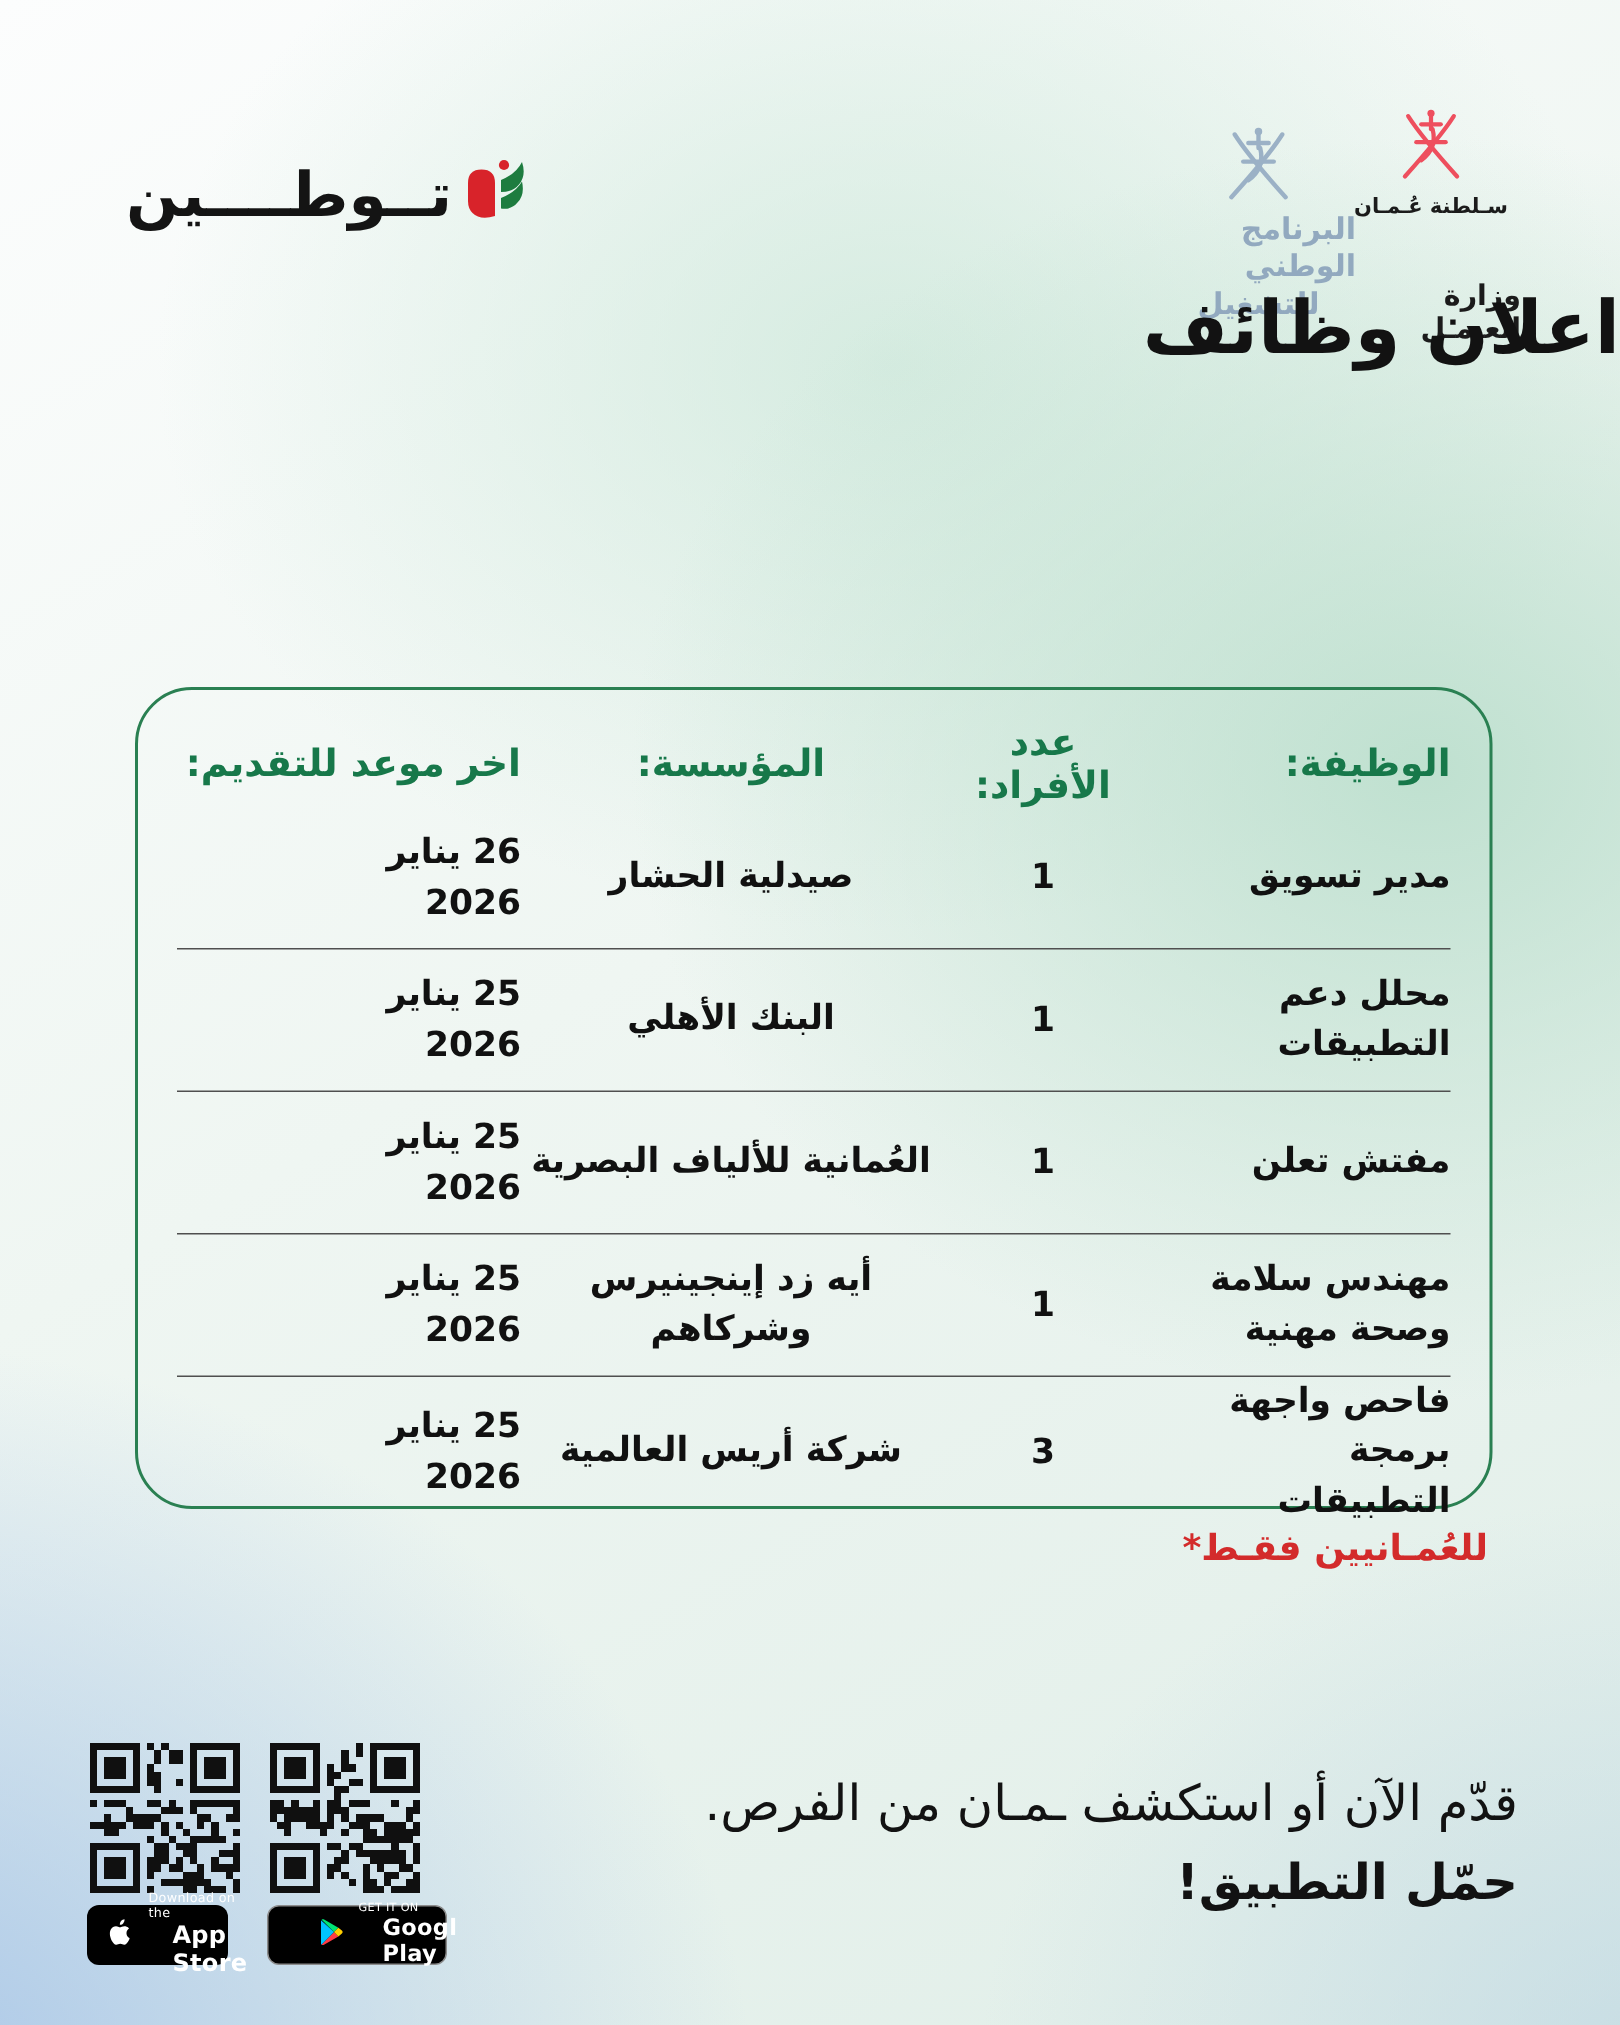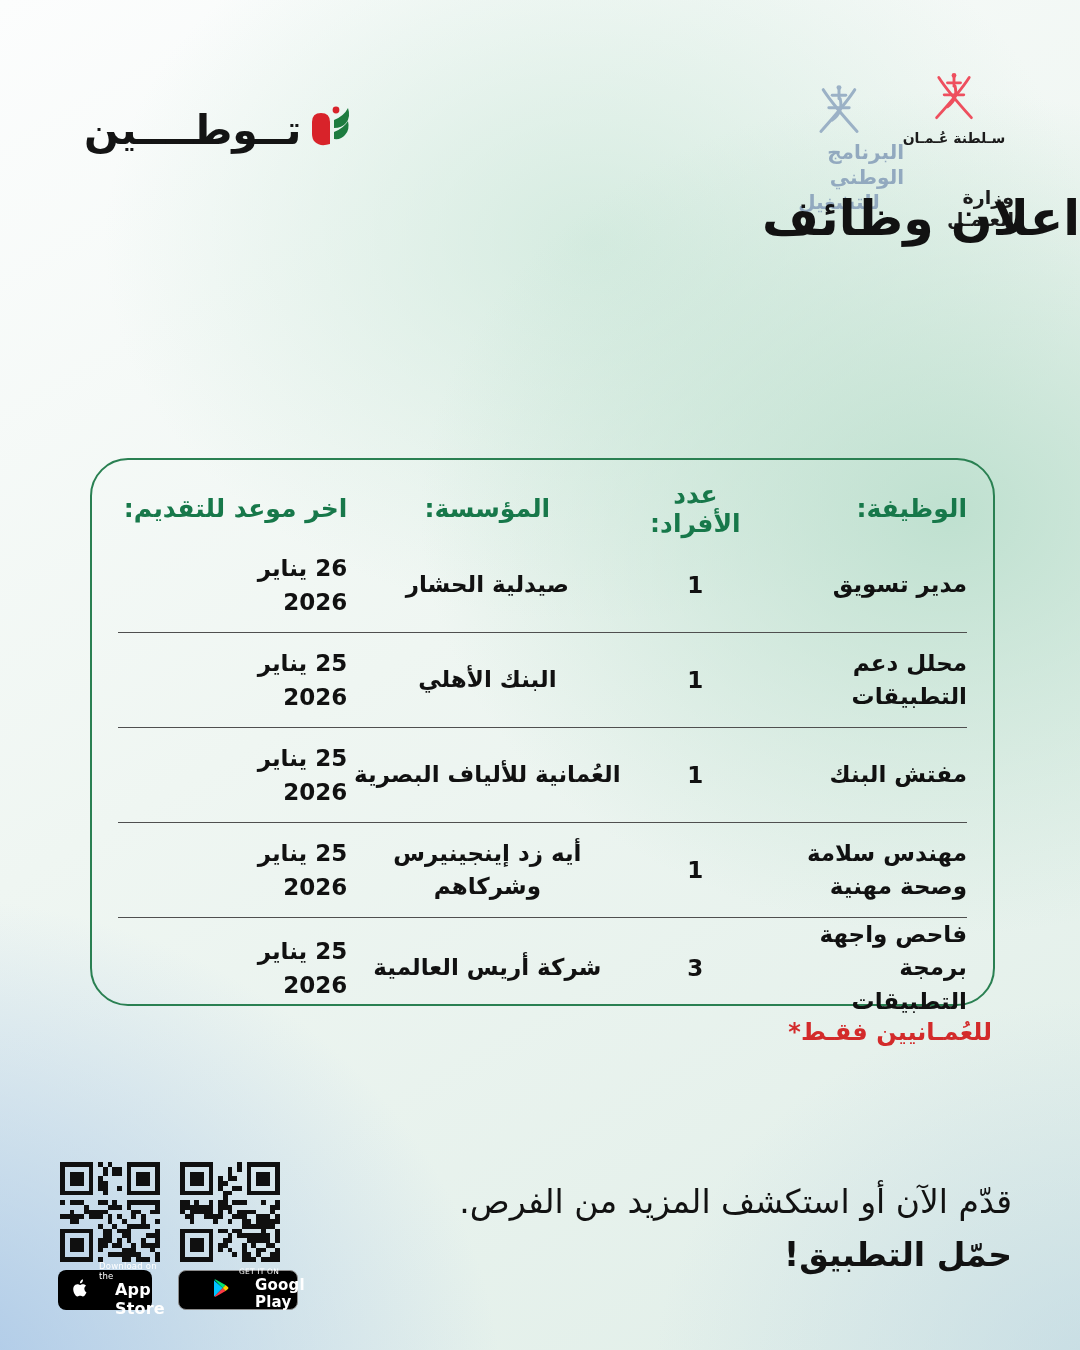--- a/index.html
+++ b/index.html
@@ -134,21 +134,21 @@
 2026</div>
     </div>
     <div class="tgrid trow">
       <div class="c-job">محلل دعم التطبيقات</div>
       <div class="c-count">1</div>
       <div class="c-company">البنك الأهلي</div>
       <div class="c-deadline">25 يناير
 2026</div>
     </div>
     <div class="tgrid trow">
-      <div class="c-job">مفتش البنك</div>
+      <div class="c-job">مفتش تعلن</div>
       <div class="c-count">1</div>
       <div class="c-company">العُمانية للألياف البصرية</div>
       <div class="c-deadline">25 يناير
 2026</div>
     </div>
     <div class="tgrid trow">
       <div class="c-job">مهندس سلامة وصحة مهنية</div>
       <div class="c-count">1</div>
       <div class="c-company">أيه زد إينجينيرس وشركاهم</div>
       <div class="c-deadline">25 يناير
@@ -159,21 +159,21 @@
       <div class="c-count">3</div>
       <div class="c-company">شركة أريس العالمية</div>
       <div class="c-deadline">25 يناير
 2026</div>
     </div>
   </div>
 
   <div class="note">للعُمـانيين فقـط*</div>
 
   <div class="cta">
-    <div class="l1">قدّم الآن أو استكشف المزيد من الفرص.</div>
+    <div class="l1">قدّم الآن أو استكشف ـمـان من الفرص.</div>
     <div class="l2">حمّل التطبيق!</div>
   </div>
 
   <div class="qr qr-apple" id="qr1"><svg viewBox="0 0 21 21" shape-rendering="crispEdges" fill="#101010">
         <path fill-rule="evenodd" d="M0 0h7v7h-7z M1 1h5v5h-5z M2 2h3v3h-3z"></path>
         <path fill-rule="evenodd" d="M14 0h7v7h-7z M15 1h5v5h-5z M16 2h3v3h-3z"></path>
         <path fill-rule="evenodd" d="M0 14h7v7h-7z M1 15h5v5h-5z M2 16h3v3h-3z"></path>
         <rect x="8" y="0" width="1" height="1"></rect>
         <rect x="10" y="0" width="1" height="1"></rect>
         <rect x="9" y="1" width="1" height="1"></rect>

